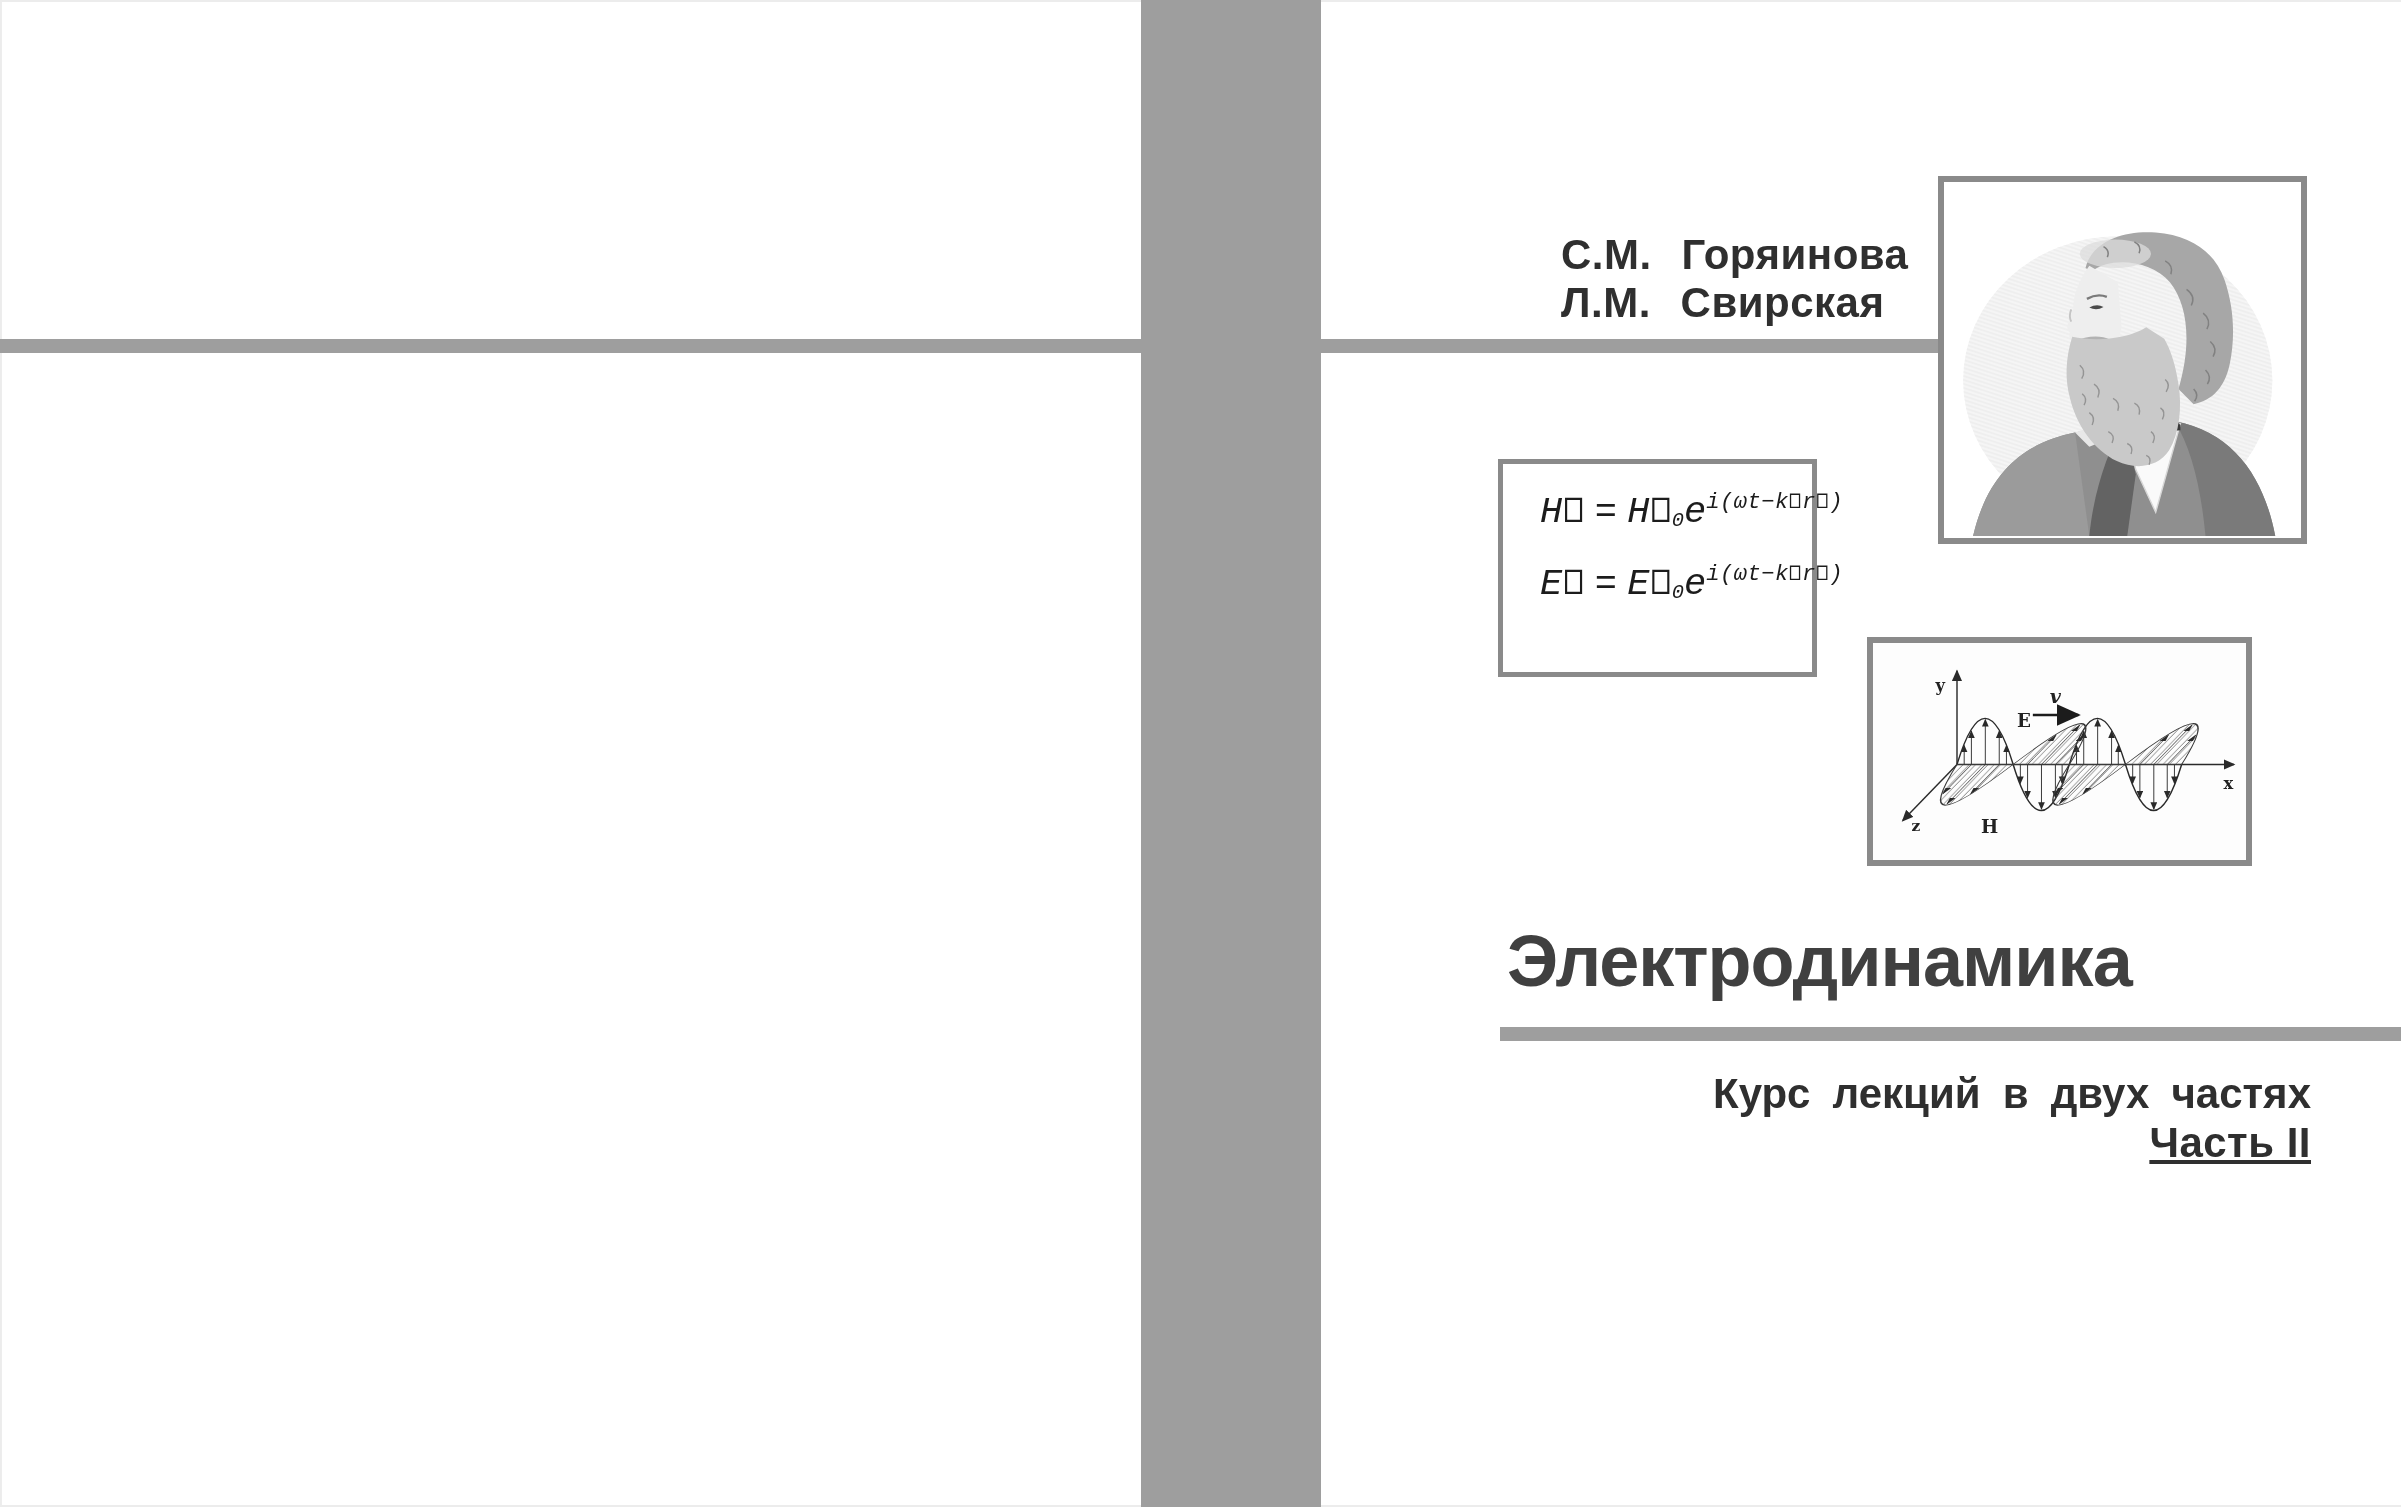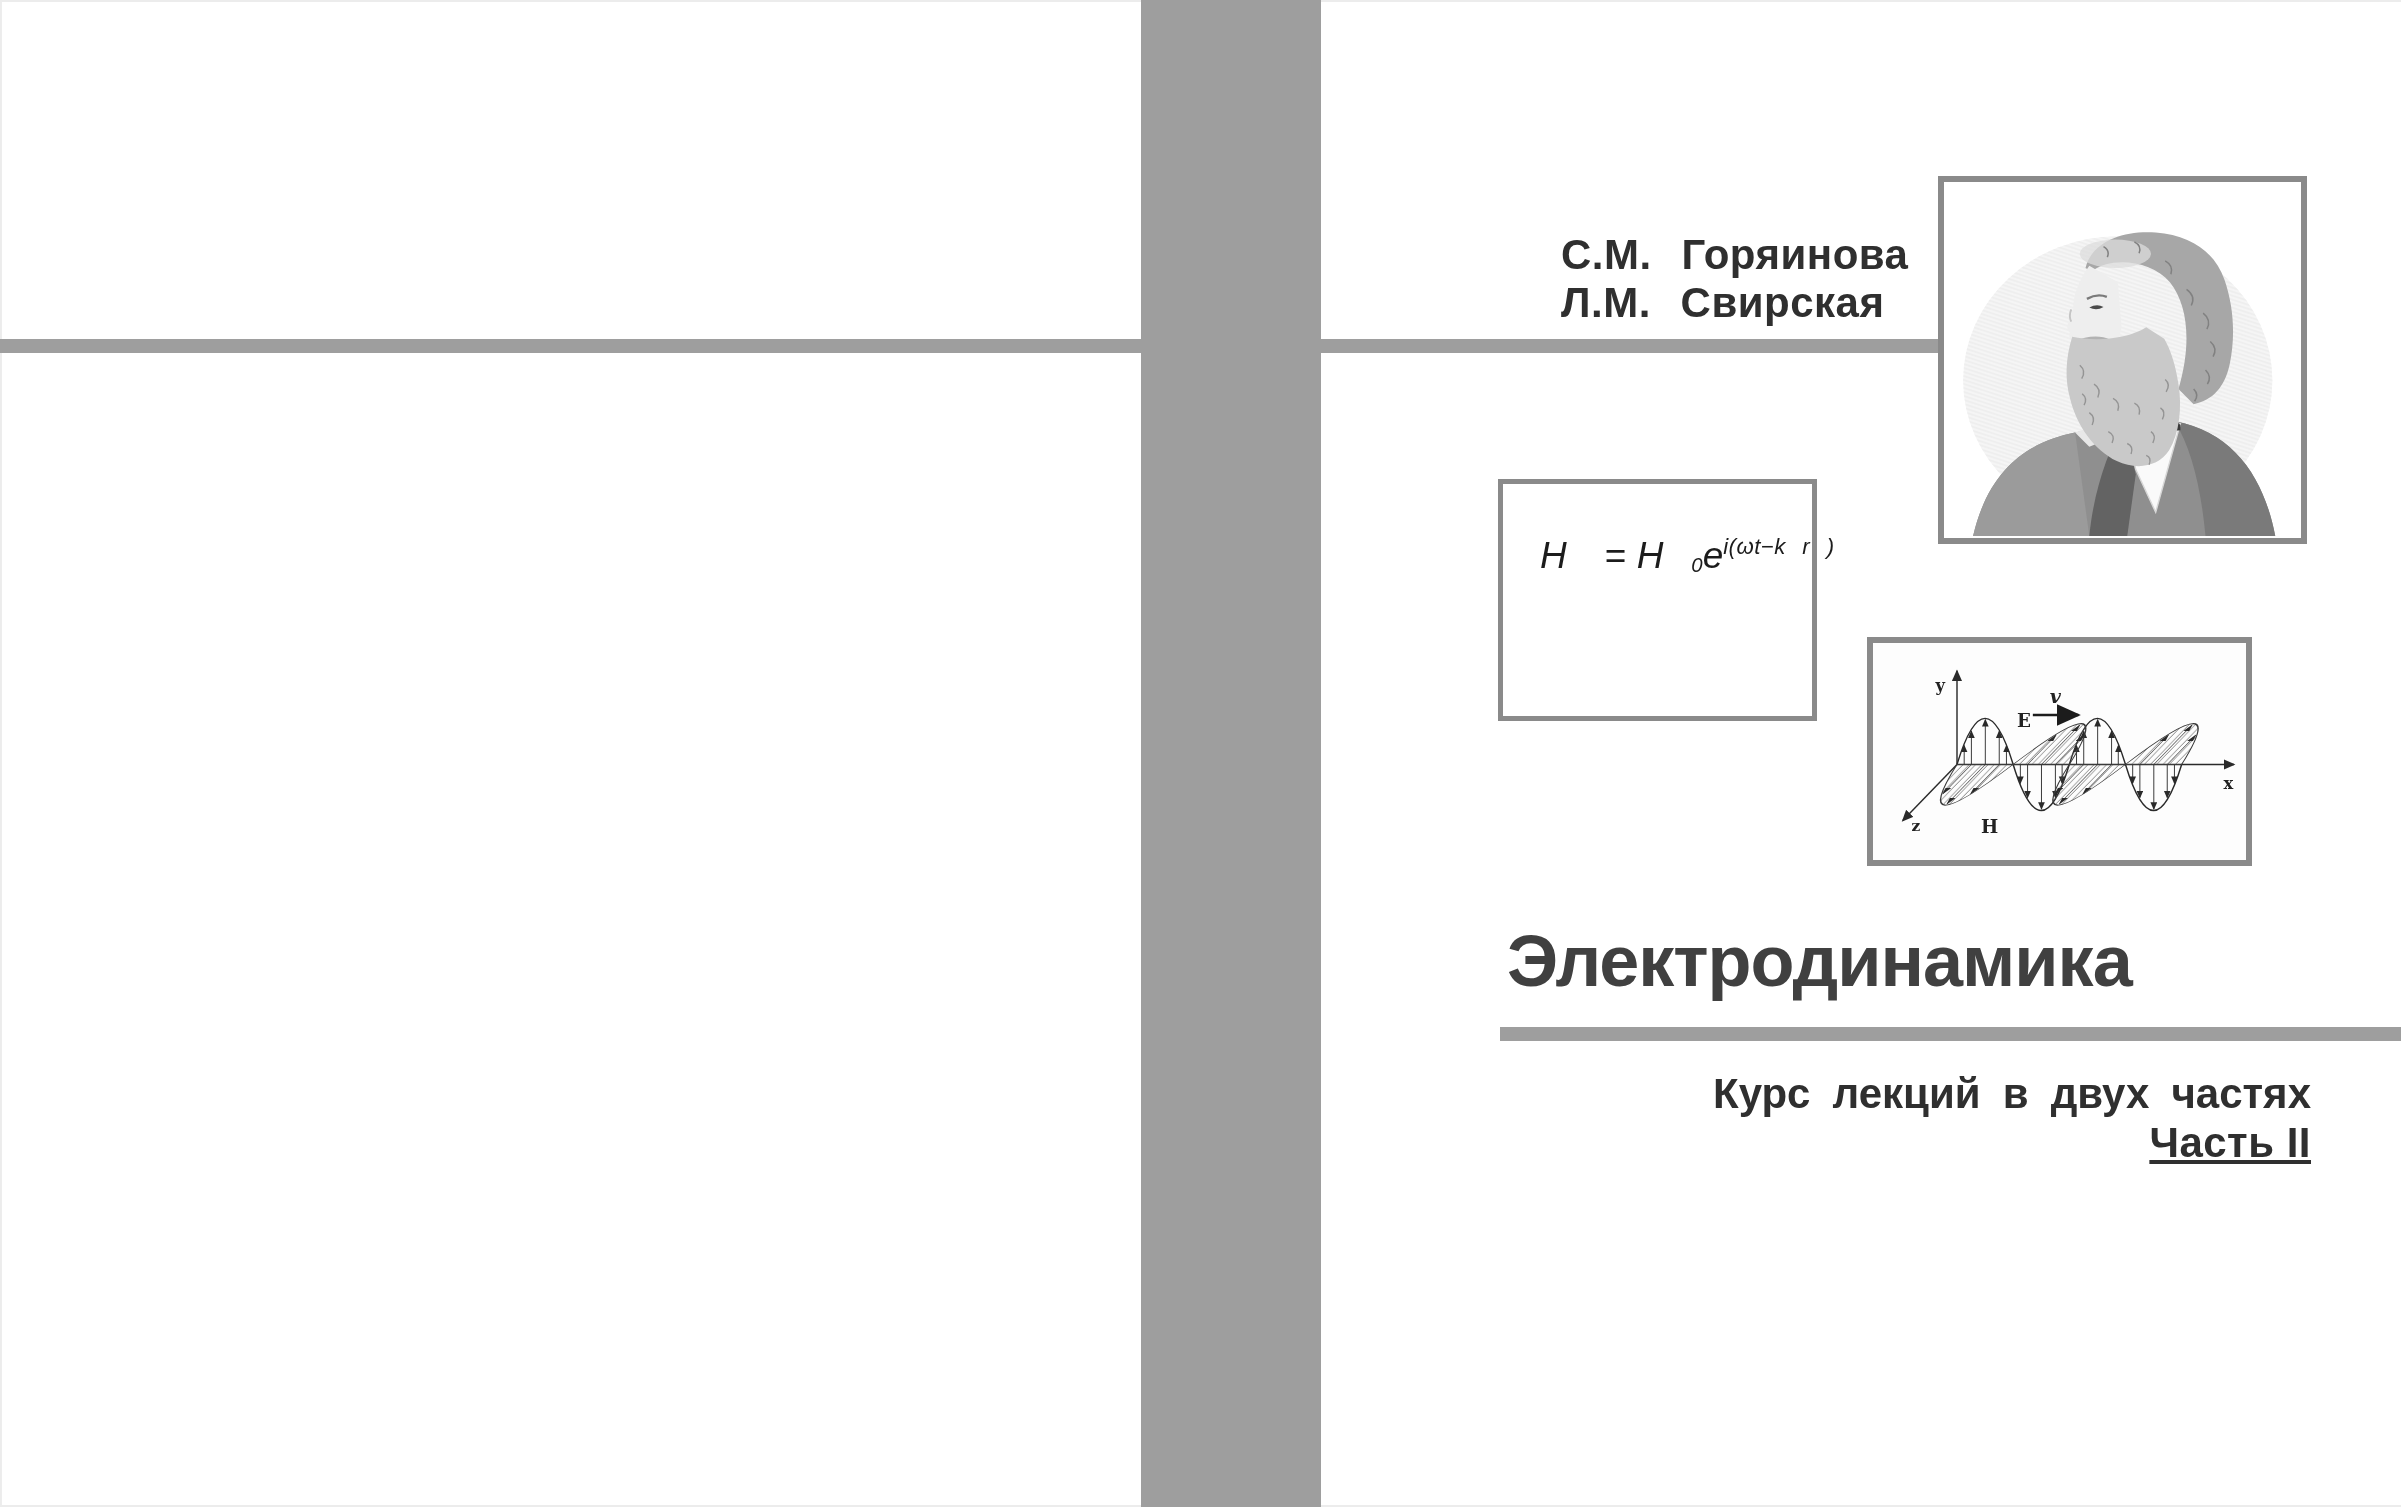--- a/index.html
+++ b/index.html
@@ -18,23 +18,23 @@
     letter-spacing:0.5px;word-spacing:0.42em;white-space:nowrap;
   }
   #portrait-frame{
     position:absolute;left:1938px;top:176px;width:357px;height:356px;
     border:6.2px solid #8a8a8a;background:#ffffff;
   }
   #portrait-frame svg{position:absolute;left:2.9px;top:2.9px;width:351px;height:351px;}
   #formula-box{
     position:absolute;left:1498px;top:459px;width:272px;height:196px;
     border:5.8px solid #8a8a8a;background:#ffffff;
-    padding:36px 0 0 37px;
-    font-family:Liberation Sans, sans-serif;font-style:italic;
-    font-size:37px;line-height:72px;color:#1c1c1c;white-space:nowrap;margin-top:20px;
+    padding:12px 0 0 37px;
+    font-family:Liberation Mono, monospace;font-style:italic;
+    font-size:37px;line-height:72px;color:#1c1c1c;white-space:nowrap;
   }
   .fr-eq{margin:0 0.28em;font-style:normal;}
   .fr-sub{font-size:55%;font-style:italic;line-height:0;vertical-align:-0.22em;}
   .fr-sup{font-size:60%;font-style:italic;line-height:0;vertical-align:0.62em;letter-spacing:0.02em;}
   #wave-box{
     position:absolute;left:1867px;top:637px;width:373px;height:217px;
     border:6.2px solid #8a8a8a;background:#fdfdfd;
   }
   #book-title{
     position:absolute;left:1507px;top:920px;
@@ -129,20 +129,23 @@
           <path d="M285,440 q12,10 4,24"></path>
             <path d="M420,570 q12,4 6,20"></path>
         </g>
       </g>
     </svg>
   </div>
 
   <div id="formula-box">
     <div>
       <span>H⃗</span><span class="fr-eq">=</span><span>H⃗</span><span class="fr-sub">0</span><span>e</span><span class="fr-sup">i(ωt−k⃗r⃗)</span>
+    </div>
+    <div>
+      <span>E⃗</span><span class="fr-eq">=</span><span>E⃗</span><span class="fr-sub">0</span><span>e</span><span class="fr-sup">i(ωt−k⃗r⃗)</span>
     </div>
   </div>
 
   <div id="wave-box">
     <svg viewBox="0 0 777 452" aria-hidden="true">
       <defs>
         <marker id="ah" markerWidth="9" markerHeight="8" refX="7" refY="3.5" orient="auto">
           <path d="M0,0 L8,3.5 L0,7 Z" fill="#2a2a2a"></path>
         </marker>
         <marker id="ahb" markerWidth="11" markerHeight="10" refX="9" refY="4.5" orient="auto">

